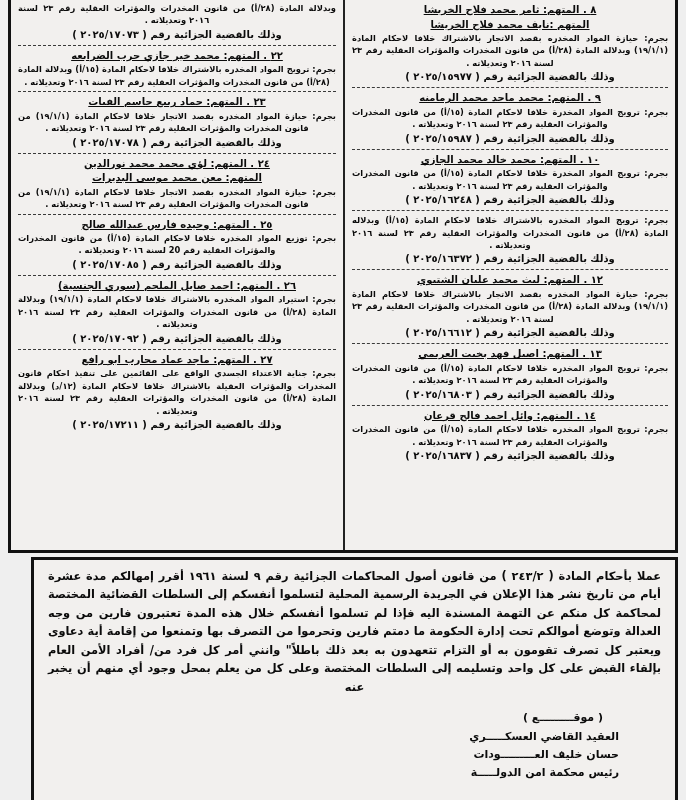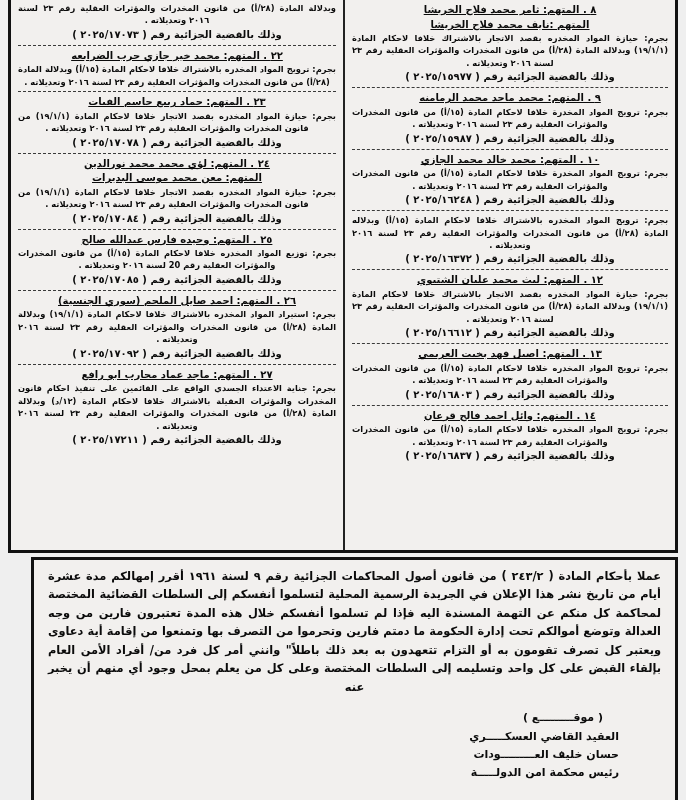--- a/index.html
+++ b/index.html
@@ -202,21 +202,20 @@
       <div class="entry">
         <p class="accused">٢٣ . المتهم: حماد ربيع جاسم الفيات</p>
         <p class="charge">بجرم: حيازة المواد المخدره بقصد الاتجار خلافا لاحكام المادة (١٩/١/١) من قانون المخدرات والمؤثرات العقلية رقم ٢٣ لسنة ٢٠١٦ وتعديلاته .</p>
         <p class="caseno">وذلك بالقضية الجزائية رقم ( ٢٠٢٥/١٧٠٧٨ )</p>
       </div>
 
       <div class="entry">
         <p class="accused">٢٤ . المتهم: لؤي محمد محمد نورالدين</p>
         <p class="accused">المتهم: معن محمد موسى البديرات</p>
         <p class="charge">بجرم: حيازة المواد المخدره بقصد الاتجار خلافا لاحكام المادة (١٩/١/١) من قانون المخدرات والمؤثرات العقلية رقم ٢٣ لسنة ٢٠١٦ وتعديلاته .</p>
-        <p class="caseno">وذلك بالقضية الجزائية رقم ( ٢٠٢٥/١٧٠٨٤ )</p>
       </div>
 
       <div class="entry">
         <p class="accused">٢٥ . المتهم: وحيده فارس عبدالله صالح</p>
         <p class="charge">بجرم: توزيع المواد المخدره خلافا لاحكام المادة (١٥/أ) من قانون المخدرات والمؤثرات العقلية رقم 20 لسنة ٢٠١٦ وتعديلاته .</p>
         <p class="caseno">وذلك بالقضية الجزائية رقم ( ٢٠٢٥/١٧٠٨٥ )</p>
       </div>
 
       <div class="entry">
         <p class="accused">٢٦ . المتهم: احمد صايل الملحم (سوري الجنسية)</p>

